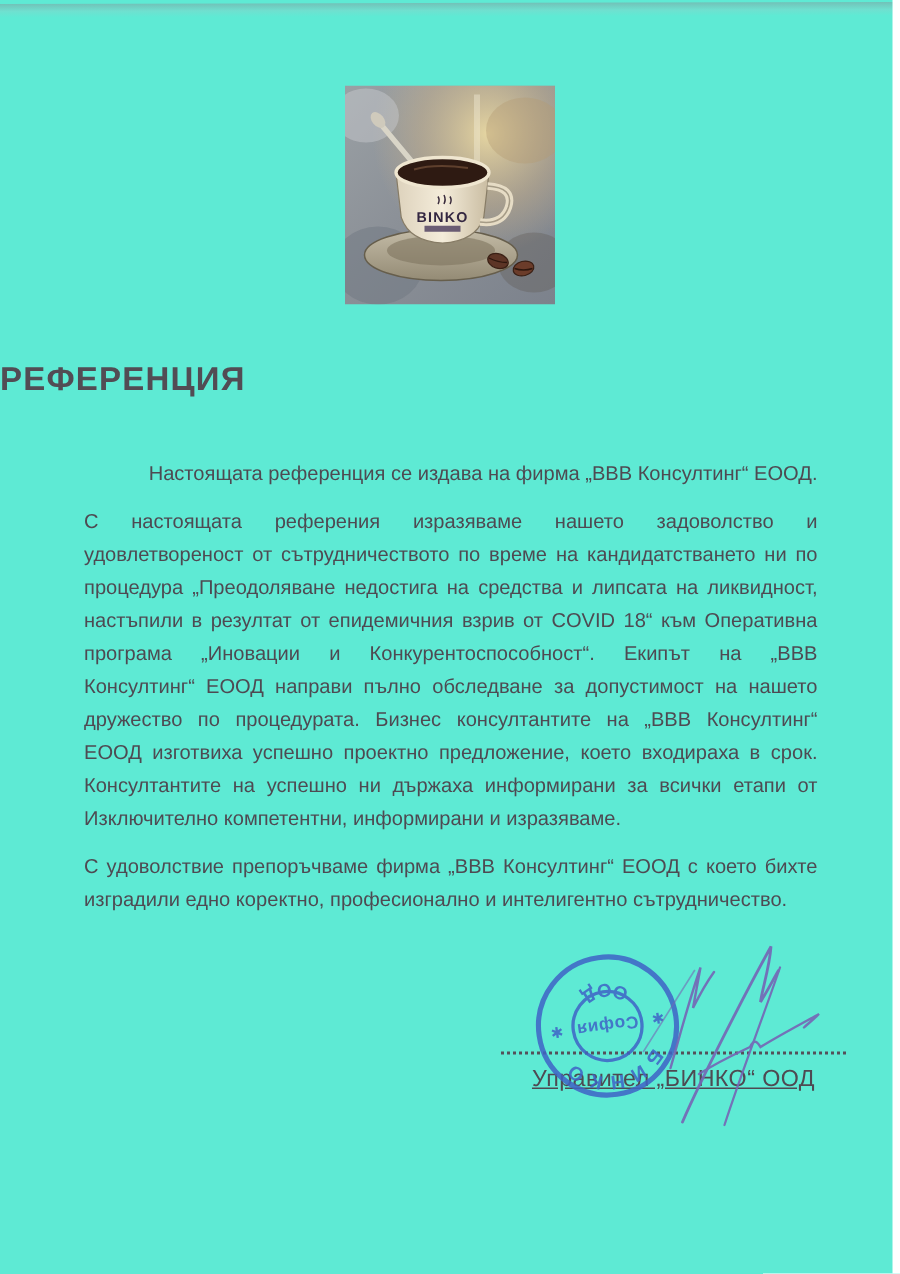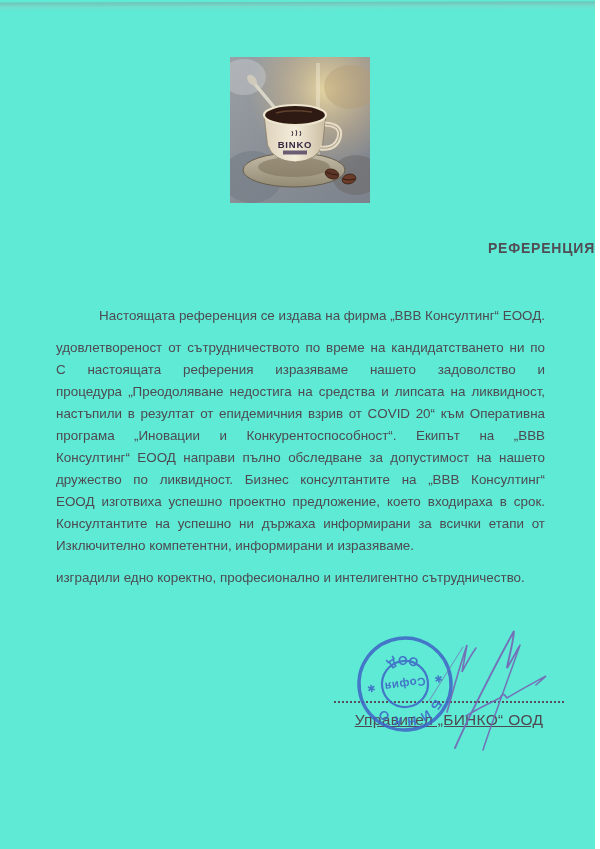--- a/index.html
+++ b/index.html
@@ -11,21 +11,21 @@
   }
   
   .scan-edge {
     position:absolute; top:2px; left:0; right:0; height:9px;
     background:linear-gradient(to bottom, rgba(138,144,150,0.45), rgba(180,185,190,0.2) 55%, rgba(255,255,255,0));
     transform:skewY(-0.12deg);
   }
   .logo-wrap { position:absolute; top:57px; left:230px; width:140px; height:146px; }
   .doc-title {
     position:absolute; top:240px; left:0; width:100%;
-    text-align:right; font-weight:bold; font-size:14px;
+    text-align:left; font-weight:bold; font-size:22px;
     letter-spacing:0.8px; color:#524c54;
   }
   .content {
     position:absolute; top:305px; left:56px; width:489px;
     font-size:13.4px; line-height:22px; color:#4e4a52;
   }
   .paragraph { margin:0 0 10px 0; }
   .paragraph.indent .line:first-child { text-indent:28px;text-align:right; }
   .line { height:22px; overflow:hidden; white-space:normal; }
   .line.just { text-align:justify; text-align-last:justify; }
@@ -110,32 +110,33 @@
     </svg>
   </div>
 
   <div class="doc-title">РЕФЕРЕНЦИЯ</div>
 
   <div class="content">
       <div class="paragraph indent">
         <div class="line">Настоящата референция се издава на фирма „ВВВ Консултинг“ ЕООД.</div>
       </div>
       <div class="paragraph">
+        <div class="line just">С настоящата референия изразяваме нашето задоволство и</div>
         <div class="line just">удовлетвореност от сътрудничеството по време на кандидатстването ни по</div>
-        <div class="line just">С настоящата референия изразяваме нашето задоволство и</div>
         <div class="line just">процедура „Преодоляване недостига на средства и липсата на ликвидност,</div>
-        <div class="line just">настъпили в резултат от епидемичния взрив от COVID 20“ към Оперативна</div>
+        <div class="line just">настъпили в резултат от епидемичния взрив от COVID 18“ към Оперативна</div>
         <div class="line just">програма „Иновации и Конкурентоспособност“. Екипът на „ВВВ</div>
         <div class="line just">Консултинг“ ЕООД направи пълно обследване за допустимост на нашето</div>
-        <div class="line just">дружество по ликвидност. Бизнес консултантите на „ВВВ Консултинг“</div>
+        <div class="line just">дружество по процедурата. Бизнес консултантите на „ВВВ Консултинг“</div>
         <div class="line just">ЕООД изготвиха успешно проектно предложение, което входираха в срок.</div>
         <div class="line just">Консултантите на успешно ни държаха информирани за всички етапи от</div>
         <div class="line">Изключително компетентни, информирани и изразяваме.</div>
       </div>
       <div class="paragraph">
+        <div class="line just">С удоволствие препоръчваме фирма „ВВВ Консултинг“ ЕООД с което бихте</div>
         <div class="line">изградили едно коректно, професионално и интелигентно сътрудничество.</div>
       </div>
     </div>
 
   <div class="sig-block">
     <div class="sig-dotted"></div>
     <div class="sig-caption">Управител „БИНКО“ ООД</div>
 
     <svg class="sig-svg" width="280" height="175" viewBox="0 0 280 175">
       <defs>

